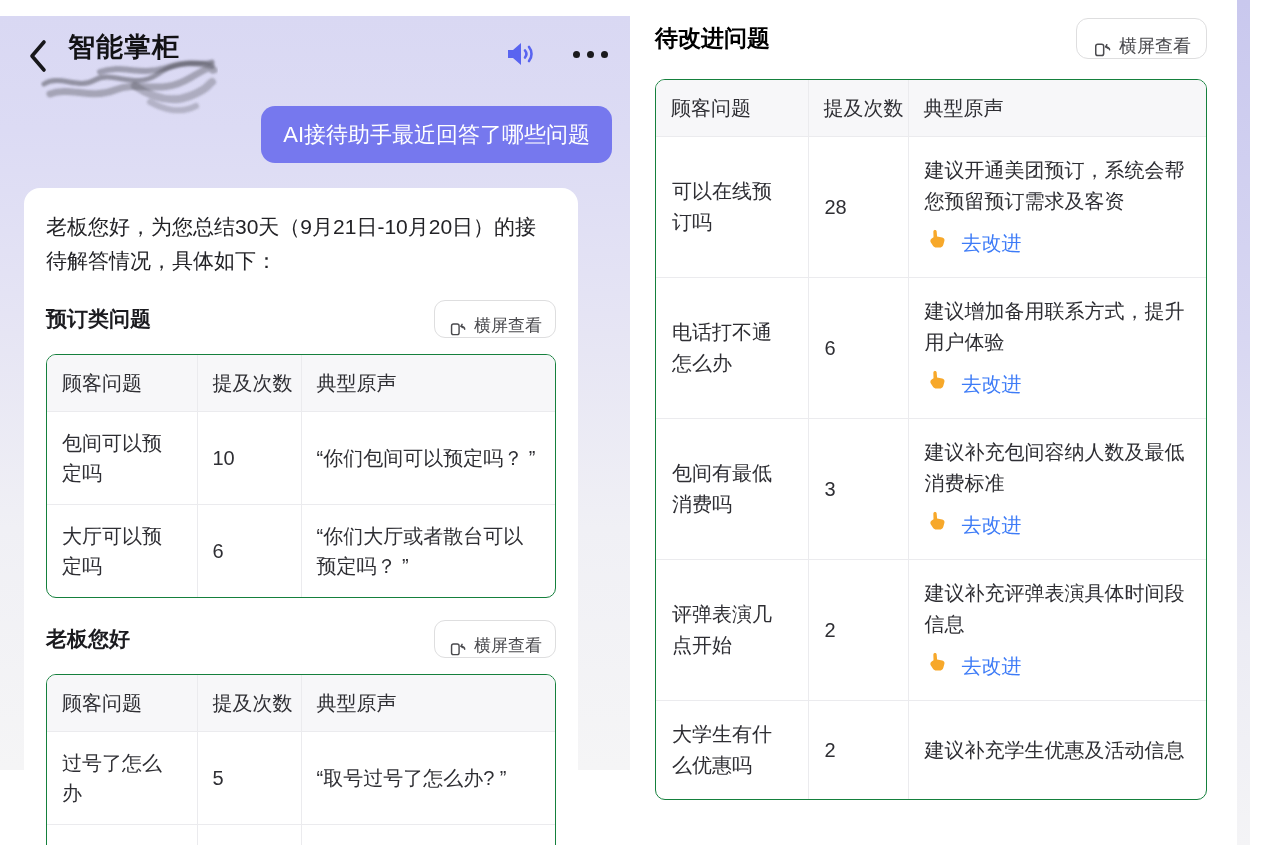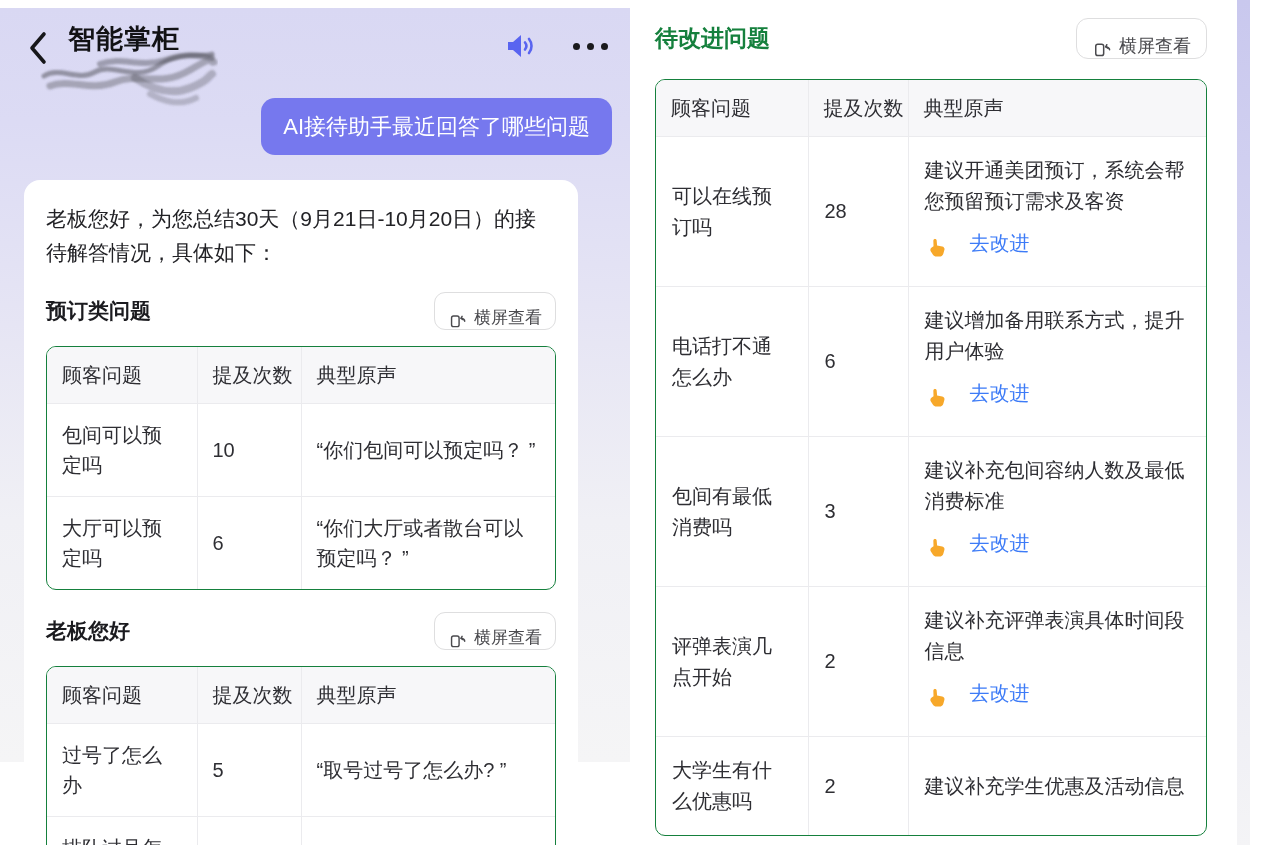--- a/index.html
+++ b/index.html
@@ -7,21 +7,21 @@
   body {
     position: relative;
     overflow: hidden;
     font-family: "Liberation Sans", "DejaVu Sans", sans-serif;
     background: #ffffff;
     color: #2e2e33;
   }
 
   
   .left-pane {
-    position:absolute; left:0; top:8px; width:630px; height:754px;
+    position:absolute; left:0; top:16px; width:630px; height:754px;
     background: linear-gradient(180deg,#d9d8f3 0%, #dcdbf4 15%, #e6e5f4 42%, #f0f0f5 68%, #f5f5f6 100%);
   }
   .back-button { position:absolute; left:26px; top:22px; background:none; border:0; cursor:pointer; }
   .app-title { position:absolute; left:68px; top:13px; font-size:27px; font-weight:700; color:#121215; letter-spacing:1px; }
   .title-scribble { position:absolute; left:40px; top:40px; }
   .header-actions { position:absolute; right:22px; top:24px; display:flex; align-items:center; gap:28px; }
   .icon-btn { background:none; border:0; cursor:pointer; display:flex; align-items:center; }
   .dots span { display:inline-block; width:7px; height:7px; border-radius:50%; background:#1a1a1d; margin-left:7px; }
 
   .bubble {
@@ -53,27 +53,27 @@
   th { background:#f7f7f9; padding:13px 15px; white-space:nowrap; }
   td { padding:16px 15px; }
   .qa-table th:not(:last-child), .qa-table td:not(:last-child) { border-right:1px solid #ebebee; }
   .qa-table thead th { border-bottom:1px solid #ebebee; }
   .qa-table tbody tr:not(:last-child) td { border-bottom:1px solid #ebebee; }
   .col-q { width:150px; } .col-n { width:104px; }
 
   
   .right-pane { position:absolute; left:630px; top:0; width:637px; height:845px; background:#fff; padding:18px 0 0 25px; }
   .rp-head { display:flex; justify-content:space-between; align-items:center; width:552px; margin-bottom:20px; }
-  .rp-title { font-size:23px; font-weight:600; color:#15803d; }
+  .rp-title { font-size:23px; font-weight:600; color:#000000; }
   .rp-wrap { width:552px; }
   .rp-table td { padding:18px 16px; line-height:31px; }
   .rp-table .col-q { width:152px; } .rp-table .col-n { width:100px; }
   .suggestion { color:#2e2e33; }
   .improve-link {
-    display:inline-flex; align-items:flex-end; gap:23px; margin-top:11px;
+    display:inline-flex; align-items:flex-start; gap:15px; margin-top:11px;
     color:#3d7bf7; font-size:20px; text-decoration:none; cursor:pointer;
   }
 
   .edge-strip {
     position:absolute; left:1237px; top:0; width:13px; height:845px;
     background: linear-gradient(180deg,#c9c8ee 0%, #d8d7f2 40%, #ececf4 75%, #f4f4f6 100%);
   }
 </style>
 </head>
 <body>

